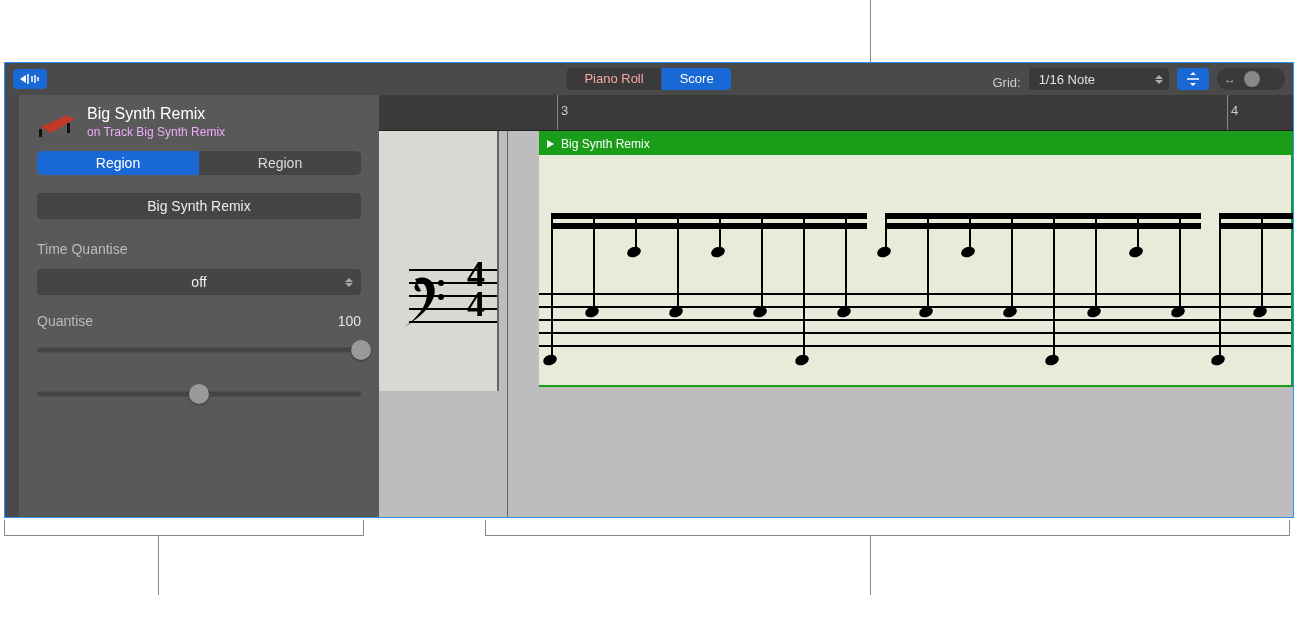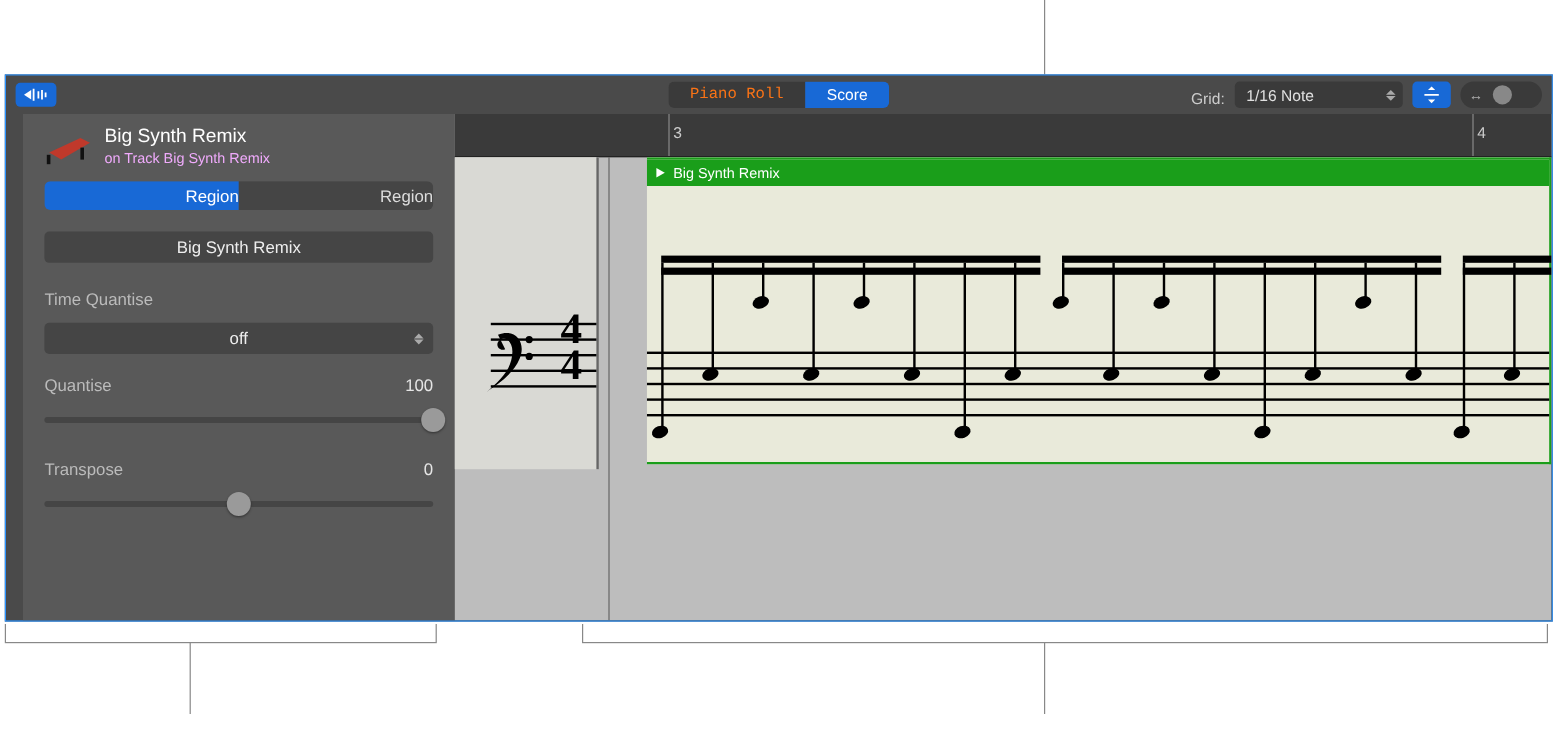--- a/index.html
+++ b/index.html
@@ -28,21 +28,21 @@
 }
 .toolbar .left-btn {
   width: 34px; height: 20px; background: #1869d6; border-radius: 4px;
   display: flex; align-items: center; justify-content: center; cursor: pointer;
 }
 .toolbar .left-btn svg { width: 22px; height: 14px; }
 
 .toolbar .center { position: absolute; left: 50%; transform: translateX(-50%); display: flex; }
 .seg { display: flex; border-radius: 5px; overflow: hidden; height: 22px; }
 .seg > div { padding: 0 18px; font-size: 13px; line-height: 22px; cursor: pointer; }
-.seg .off { background: #3a3a3a; color: #f97316; font-family: Liberation Mono, monospace; }
+.seg .off { background: #3a3a3a; color: #fca5a5; }
 .seg .on { background: #1869d6; color: #fff; font-weight: 400; }
 
 .toolbar .right { margin-left: auto; display: flex; align-items: flex-end; gap: 8px; }
 .toolbar .right .grid-label { color: #ccc; font-size: 13px; }
 .grid-dd {
   background: #3a3a3a; color: #e0e0e0; font-size: 13px; height: 22px;
   border-radius: 4px; padding: 0 6px 0 10px; display: flex; align-items: center; gap: 60px;
   cursor: pointer;
 }
 .grid-dd .chev { display: flex; flex-direction: column; gap: 1px; }
@@ -69,21 +69,21 @@
 .inspector {
   width: 360px; background: #595959; display: flex; flex-direction: column;
   padding: 10px 18px; gap: 8px; color: #e0e0e0;
 }
 .ins-head { display: flex; gap: 10px; align-items: flex-start; margin-bottom: 4px; }
 .ins-head .icon { width: 40px; height: 32px; position: relative; }
 .ins-head .title { color: #fff; font-size: 16px; font-weight: 500; }
 .ins-head .sub { color: #f0abfc; font-size: 12px; margin-top: 2px; }
 
 .ins-seg { display: flex; border-radius: 5px; overflow: hidden; height: 24px; margin-bottom: 10px; }
-.ins-seg > div { flex: 1; text-align: right; font-size: 14px; line-height: 24px; cursor: pointer; }
+.ins-seg > div { flex: 1; text-align: center; font-size: 14px; line-height: 24px; cursor: pointer; }
 .ins-seg .on { background: #1869d6; color: #fff; }
 .ins-seg .off { background: #454545; color: #ddd; }
 
 .ins-name {
   background: #454545; border-radius: 4px; text-align: center; font-size: 14px;
   color: #eee; height: 26px; line-height: 26px; margin-bottom: 14px;
 }
 
 .ins-label { color: #bbb; font-size: 14px; margin-bottom: 4px; }
 .ins-dd {
@@ -235,24 +235,20 @@
 
       <div class="ins-row">
         <span>Quantise</span>
         <span class="val">100</span>
       </div>
       <div class="slider">
         <div class="track"></div>
         <div class="knob" style="left:100%"></div>
       </div>
 
-      <div class="ins-row">
-        <span>Transpose</span>
-        <span class="val">0</span>
-      </div>
       <div class="slider">
         <div class="track"></div>
         <div class="knob" style="left:50%"></div>
       </div>
     </div>
 
     <div class="score-area">
       <div class="ruler">
         <div class="mk" style="left:178px"></div>
         <div class="lbl" style="left:182px">3</div>

